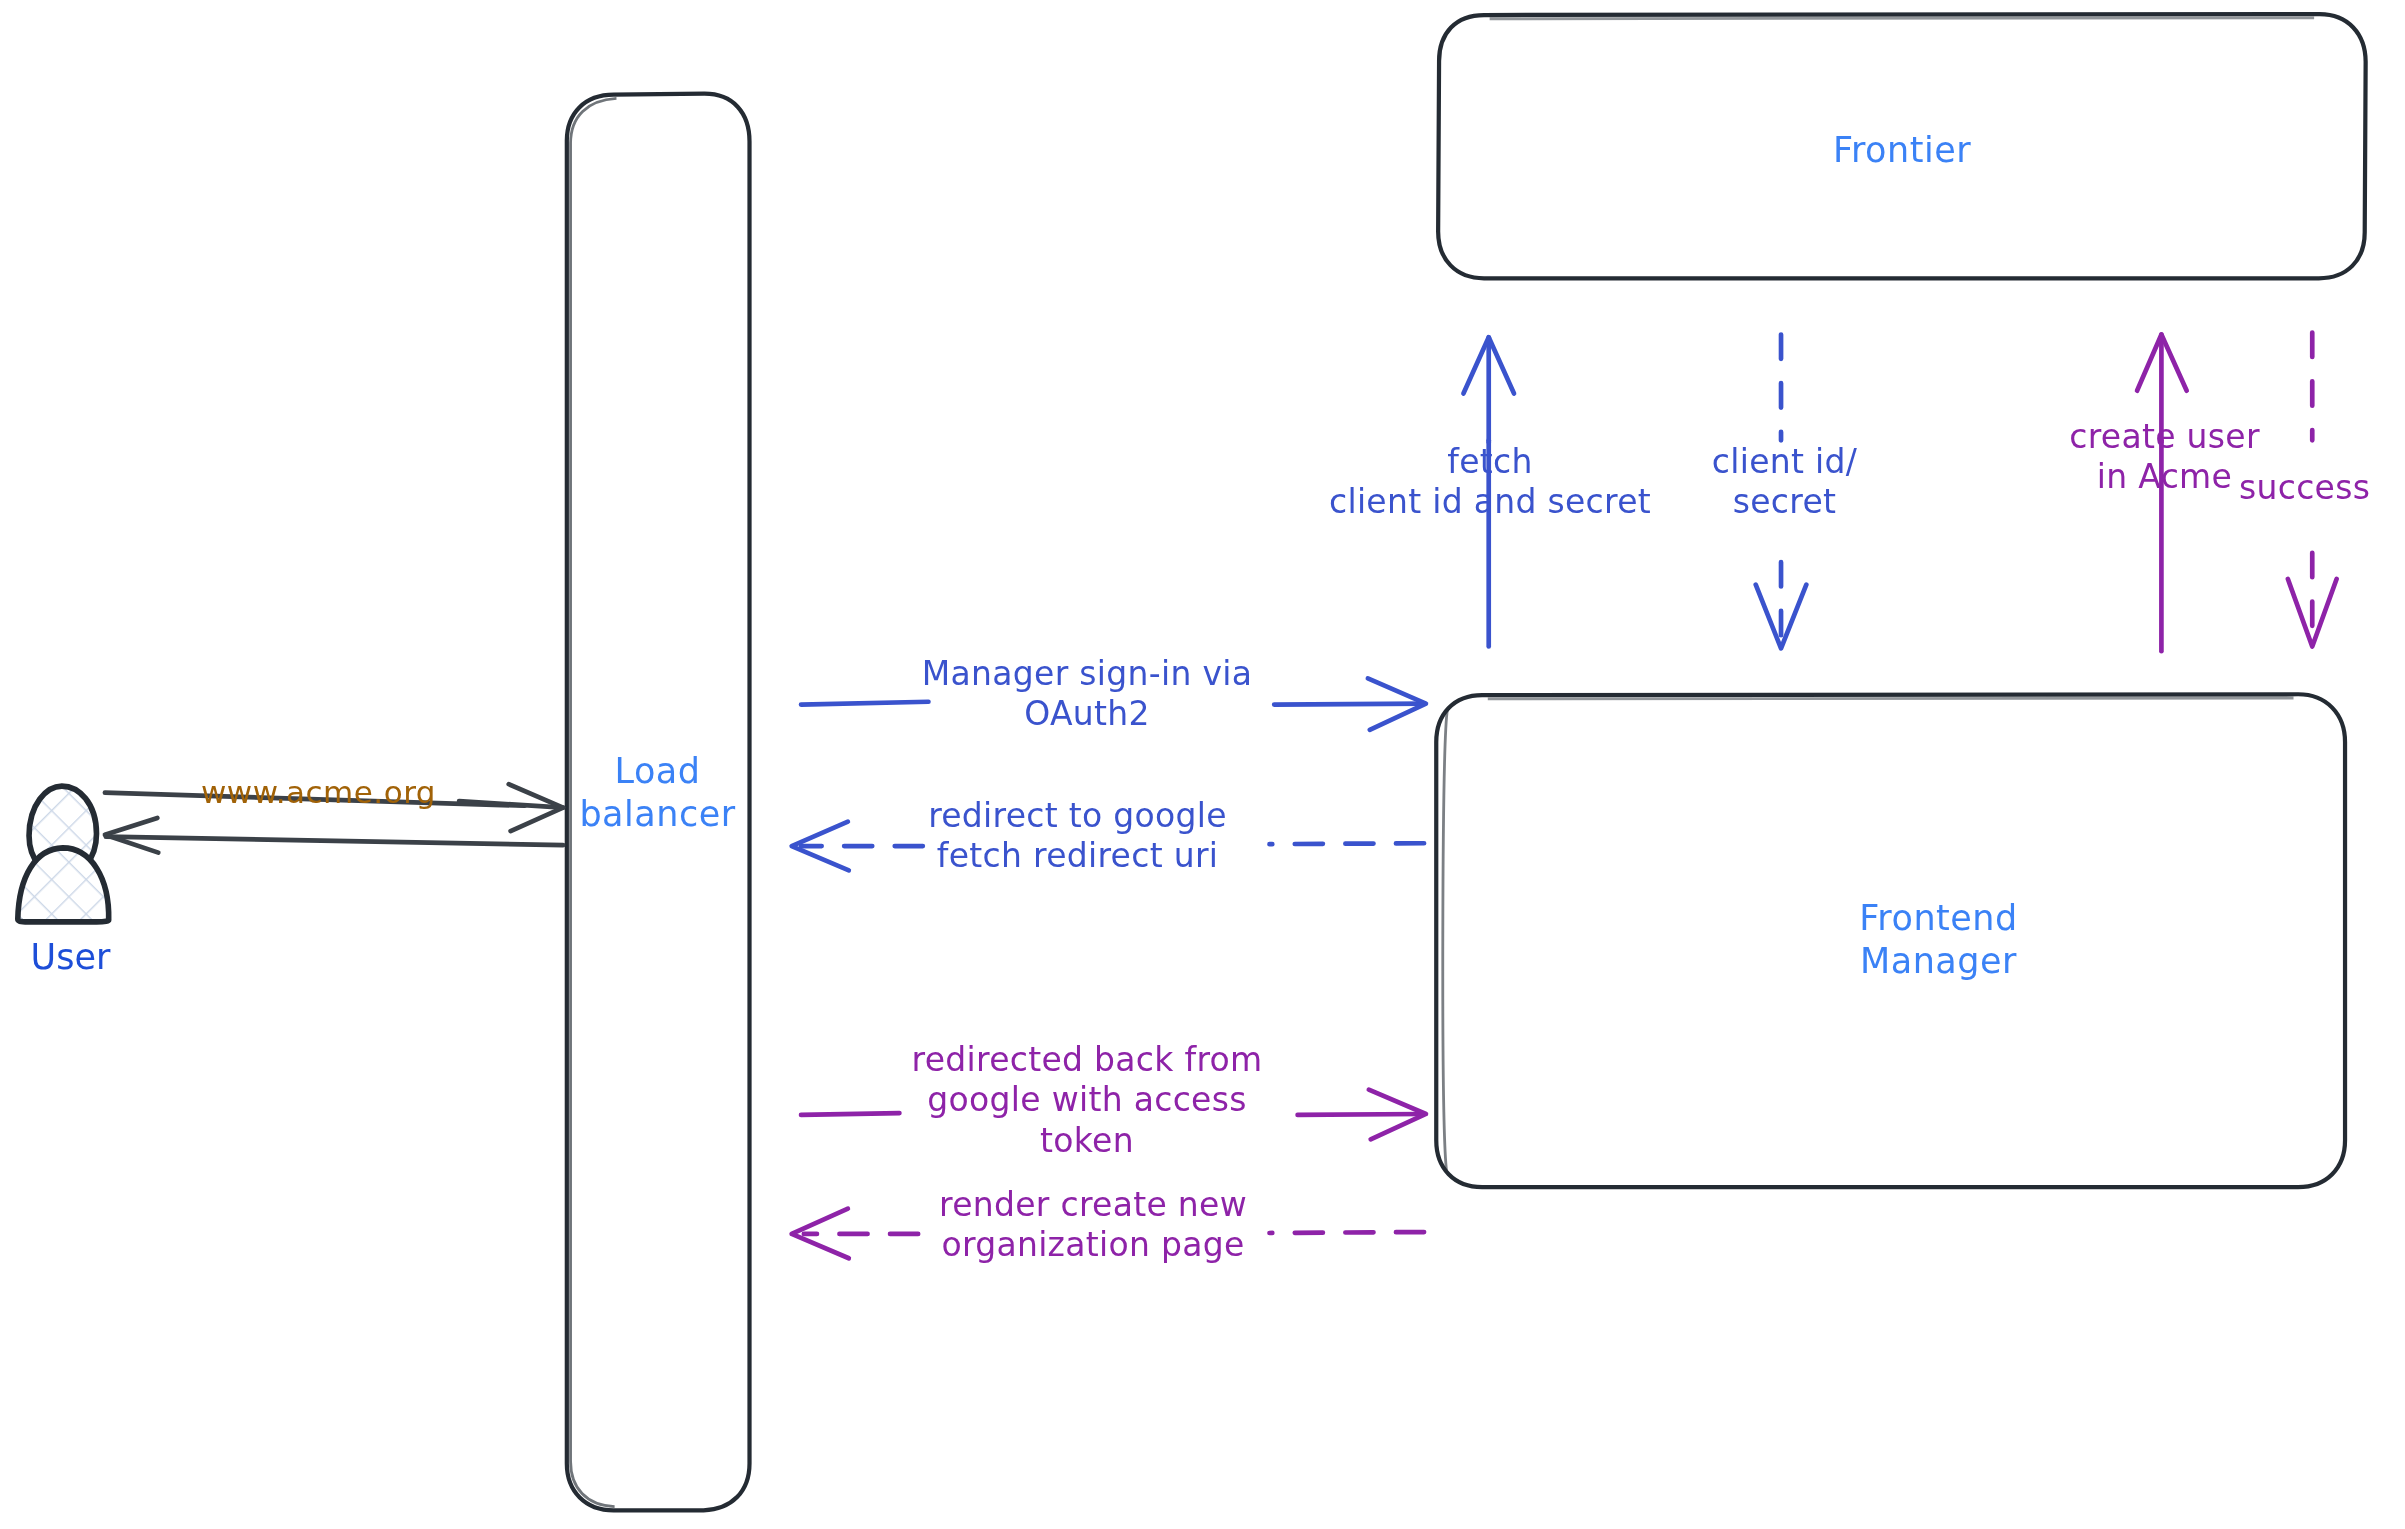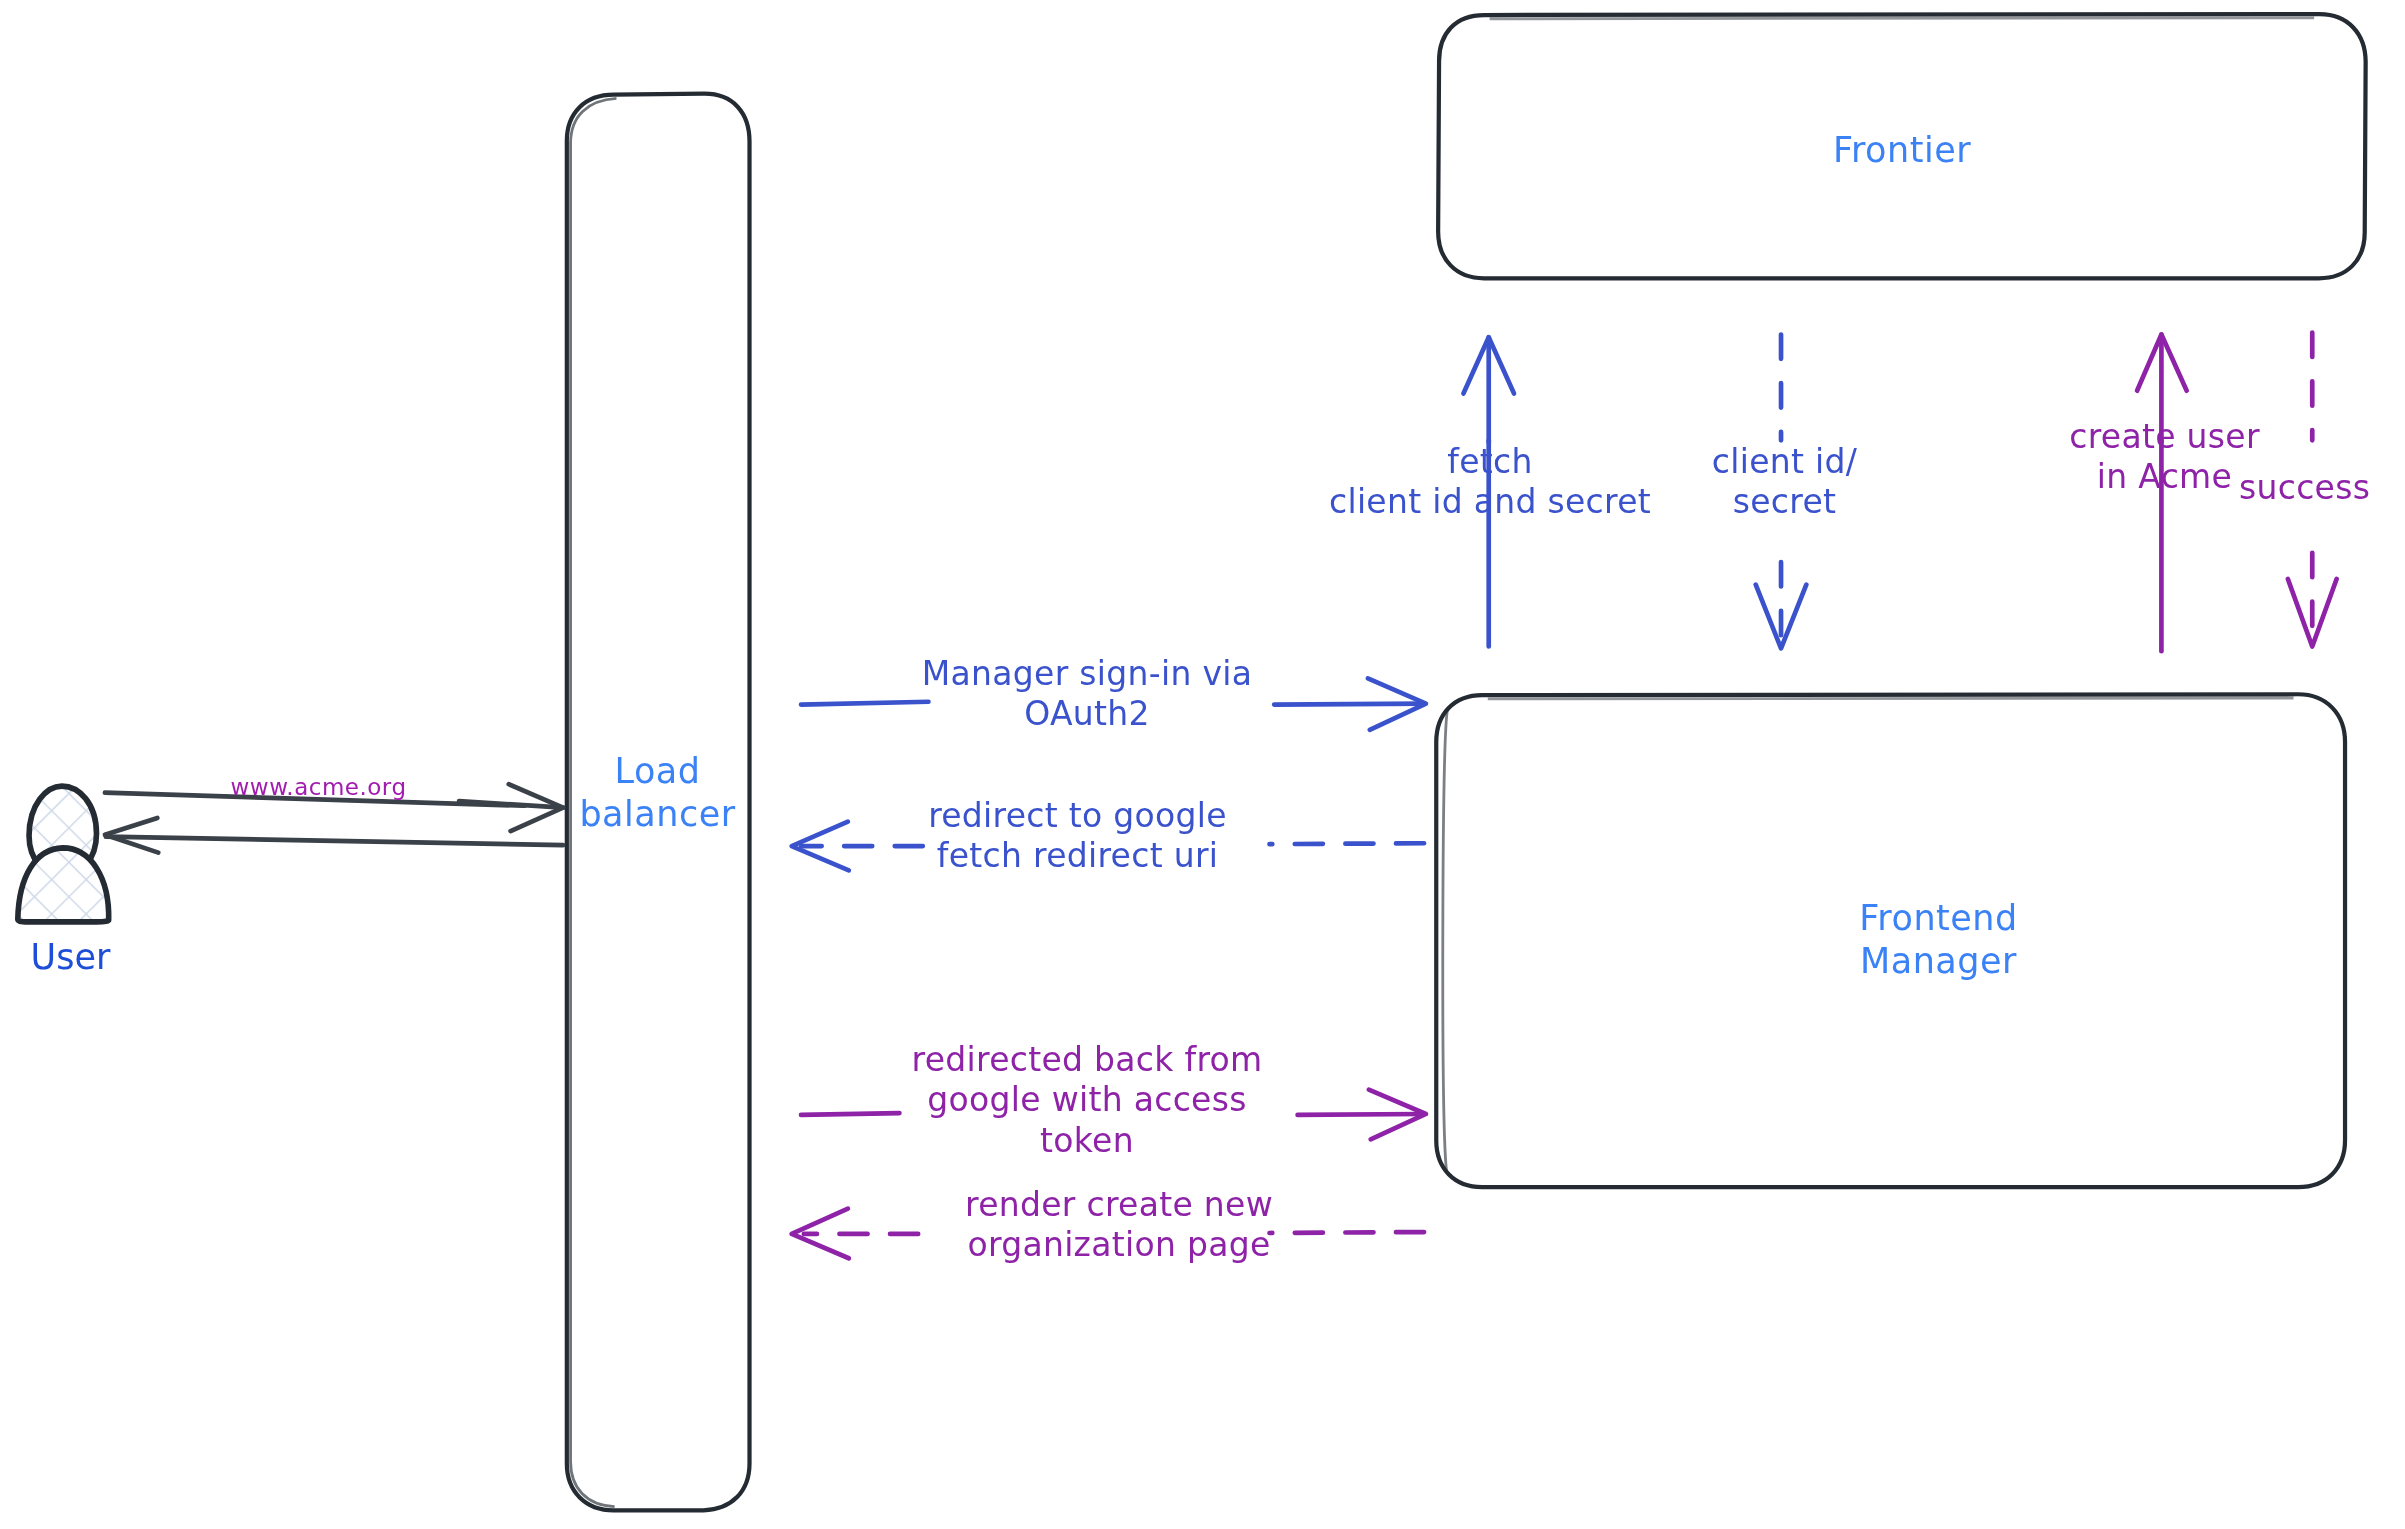--- a/index.html
+++ b/index.html
@@ -8,21 +8,21 @@
   #canvas{position:absolute;left:0;top:0;width:2405px;height:1530px;}
   .node-label{position:absolute;text-align:center;color:#3b82f6;
               font-size:35px;line-height:1.22;letter-spacing:0.5px;
               font-family:"DejaVu Sans","Liberation Sans",sans-serif;}
   .edge-label{position:absolute;text-align:center;font-size:33px;line-height:1.22;
               letter-spacing:0.3px;white-space:pre-line;
               font-family:"DejaVu Sans","Liberation Sans",sans-serif;}
   .blue{color:#3a53cd;}
   .purple{color:#8e23a8;}
   .actor-label{position:absolute;color:#1d4ed8;font-size:35px;}
-  .url-label{position:absolute;color:#a21caf;font-size:23px;letter-spacing:0.5px;}
+  .url-label{position:absolute;color:#a16207;font-size:31px;letter-spacing:0.5px;}
 </style>
 </head>
 <body>
 
 <svg id="canvas" viewBox="0 0 2567 1633" xmlns="http://www.w3.org/2000/svg">
   <defs>
     <pattern id="hatch" width="26" height="26" patternUnits="userSpaceOnUse" patternTransform="rotate(45)">
       <rect width="26" height="26" fill="#ffffff"></rect>
       <line x1="0" y1="0" x2="0" y2="26" stroke="#cdd8e8" stroke-width="3"></line>
       <line x1="0" y1="0" x2="26" y2="0" stroke="#cdd8e8" stroke-width="3"></line>
@@ -136,21 +136,21 @@
 <div class="edge-label blue" style="left:890px;top:654px;width:394px;">Manager sign-in via
 OAuth2</div>
 
 <div class="edge-label blue" style="left:890px;top:796px;width:375px;">redirect to google
 fetch redirect uri</div>
 
 <div class="edge-label purple" style="left:881px;top:1040px;width:412px;">redirected back from
 google with access
 token</div>
 
-<div class="edge-label purple" style="left:922px;top:1185px;width:394px;">render create new
+<div class="edge-label purple" style="left:896px;top:1185px;width:394px;">render create new
 organization page</div>
 
 <div class="edge-label blue" style="left:1298px;top:442px;width:384px;">fetch
 client id and secret</div>
 
 <div class="edge-label blue" style="left:1677px;top:442px;width:215px;">client id/
 secret</div>
 
 <div class="edge-label purple" style="left:2038px;top:417px;width:253px;">create user
 in Acme</div>

